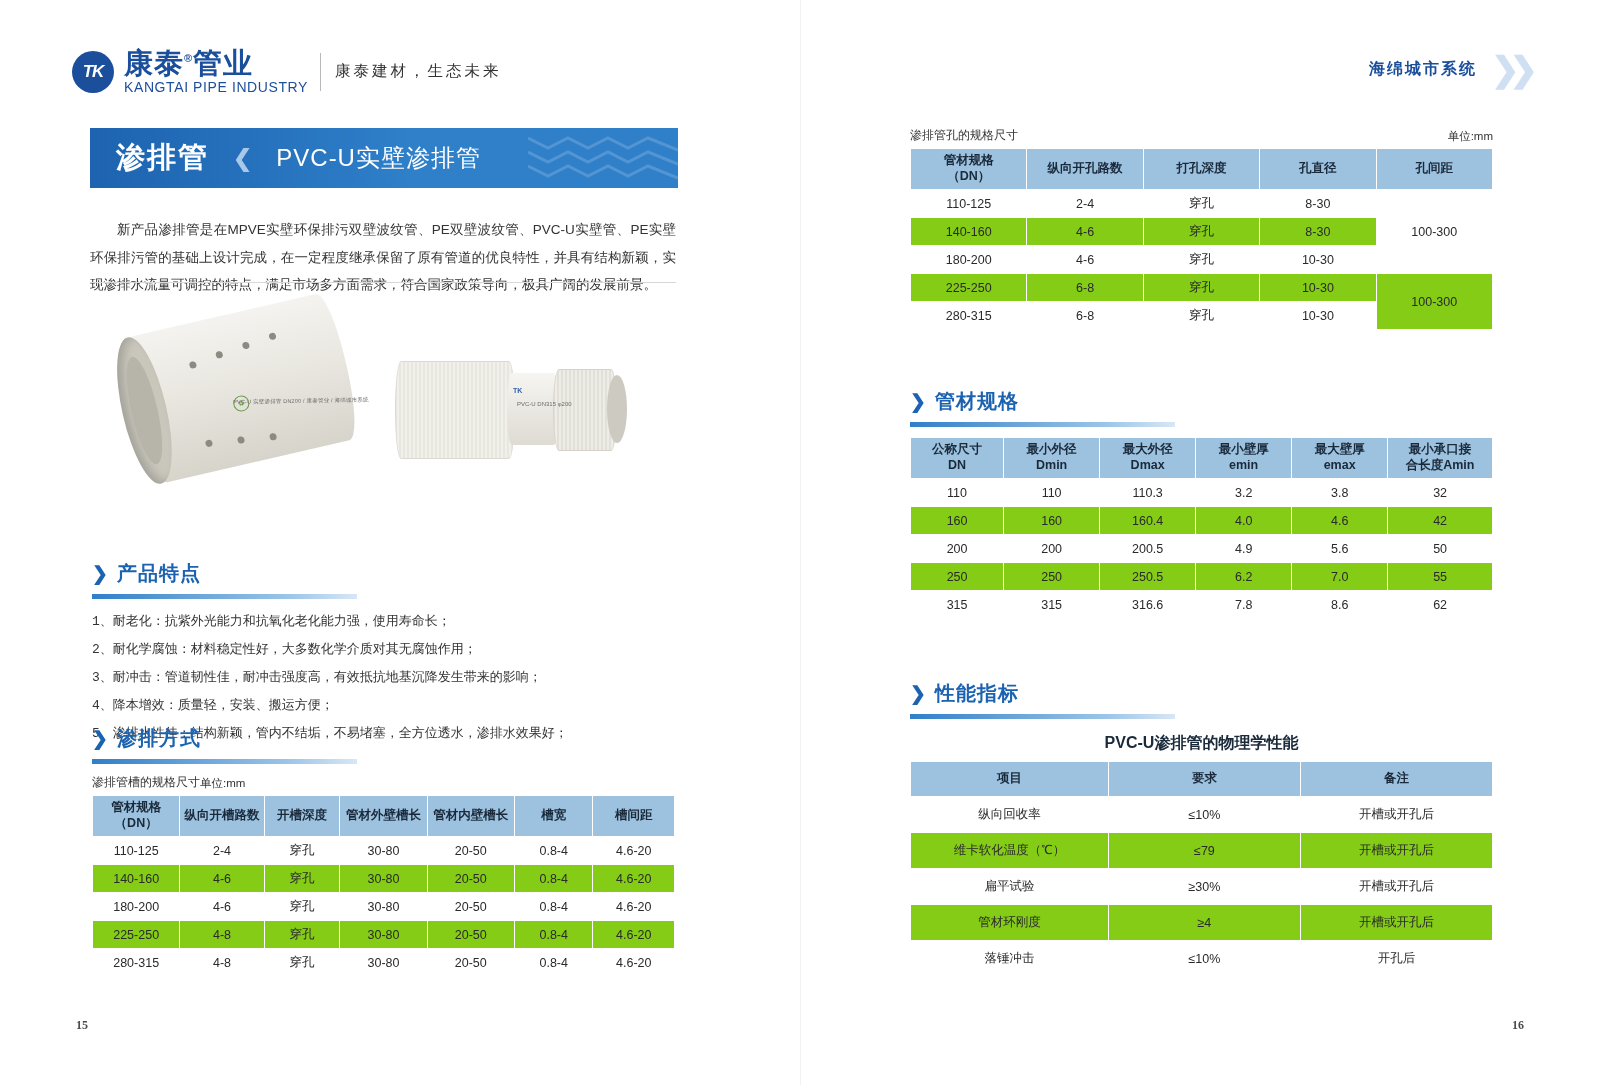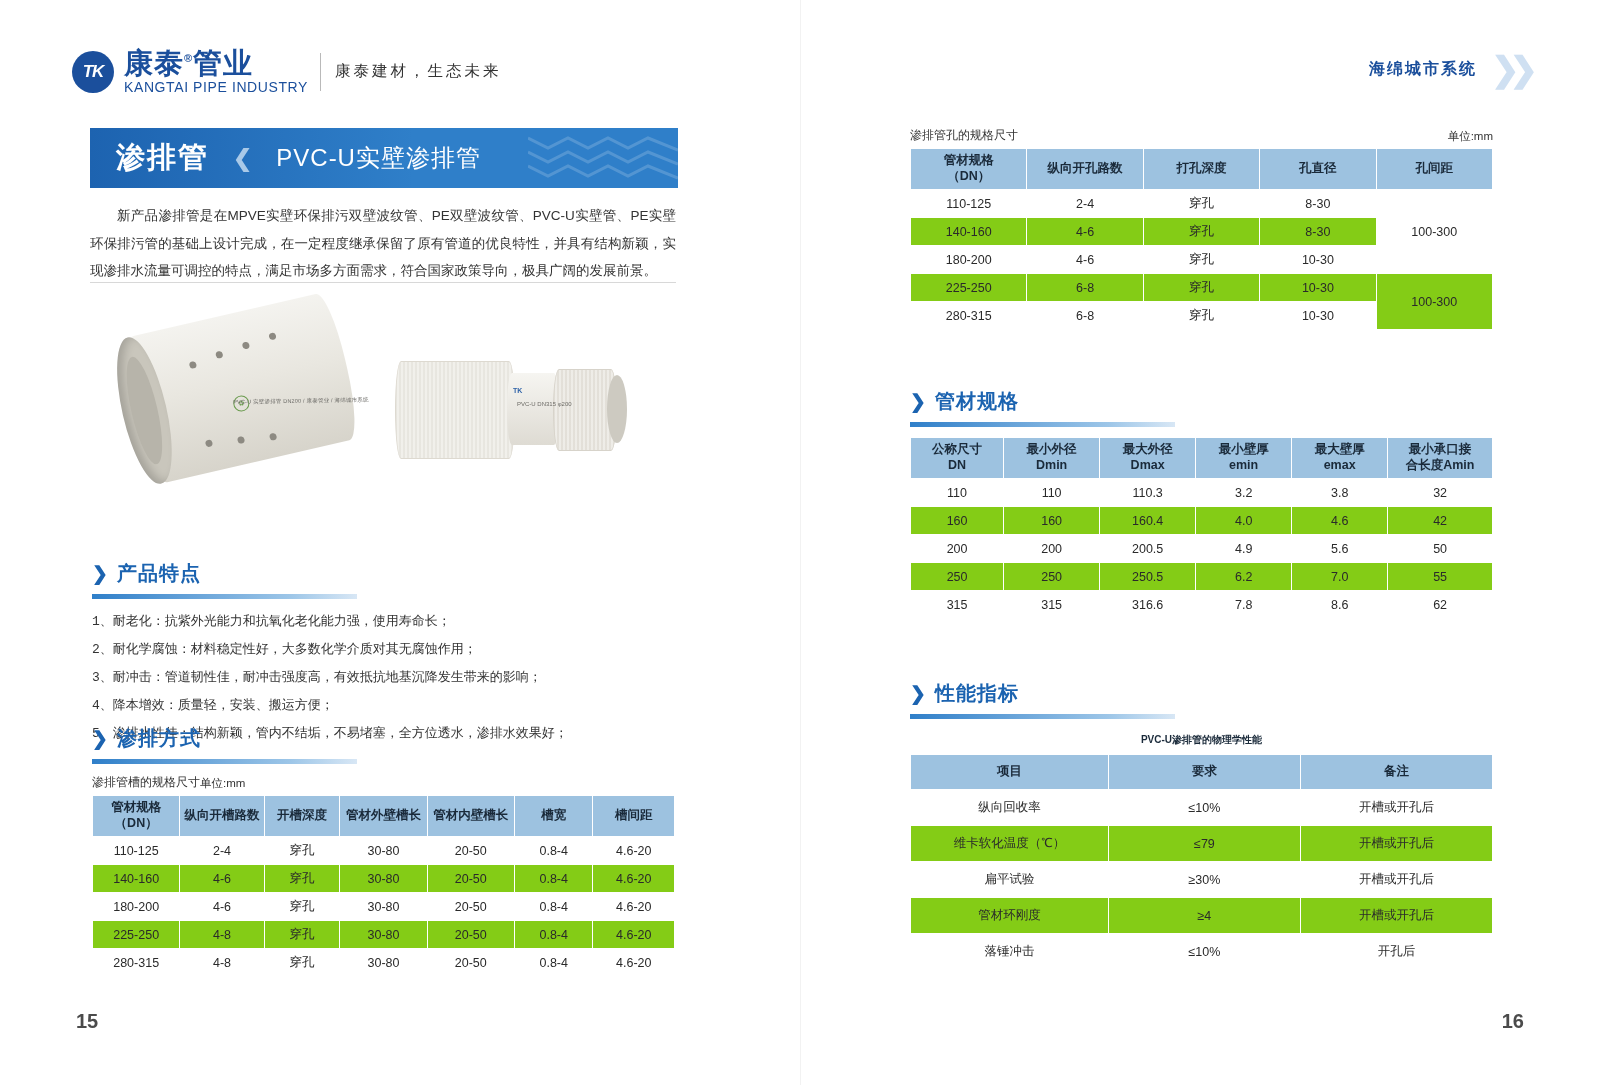--- a/index.html
+++ b/index.html
@@ -136,21 +136,21 @@
   }
   .banner-zig {
     position: absolute;
     right: 0; top: 0;
     width: 150px; height: 60px;
     opacity: 0.35;
   }
 
   .intro {
     position: absolute;
-    left: 90px; top: 202px;
+    left: 90px; top: 216px;
     width: 586px;
     font-size: 13.5px;
     line-height: 2.05;
     color: #333;
     text-indent: 2em;
     text-align: justify;
   }
   .intro-rule {
     position: absolute;
     left: 90px; top: 282px;
@@ -341,32 +341,33 @@
   }
   table.dt tr.odd td { background: #ffffff; }
   table.dt tr.even td { background: #84cc16; }
   table.dt td.span-cell { background: #eef5fb; }
 
   
   .rp-block { position: absolute; }
 
   .perf-sub {
     text-align: center;
-    font-size: 10px;
+    font-size: 16px;
     color: #1a2a3a;
     font-weight: bold;
     margin-bottom: 7px;
   }
 
   .page-num {
     position: absolute;
     bottom: 52px;
-    font-size: 20px;
+    font-size: 12px;
     color: #4b4b4b;
     font-weight: bold;
+    font-family: Liberation Serif, serif;
   }
   .page-num.left { left: 76px; }
   .page-num.right { right: 76px; }
 
   .center-gutter {
     position: absolute;
     left: 800px; top: 0;
     width: 1px; height: 1085px;
     background: #f2f2f2;
   }

